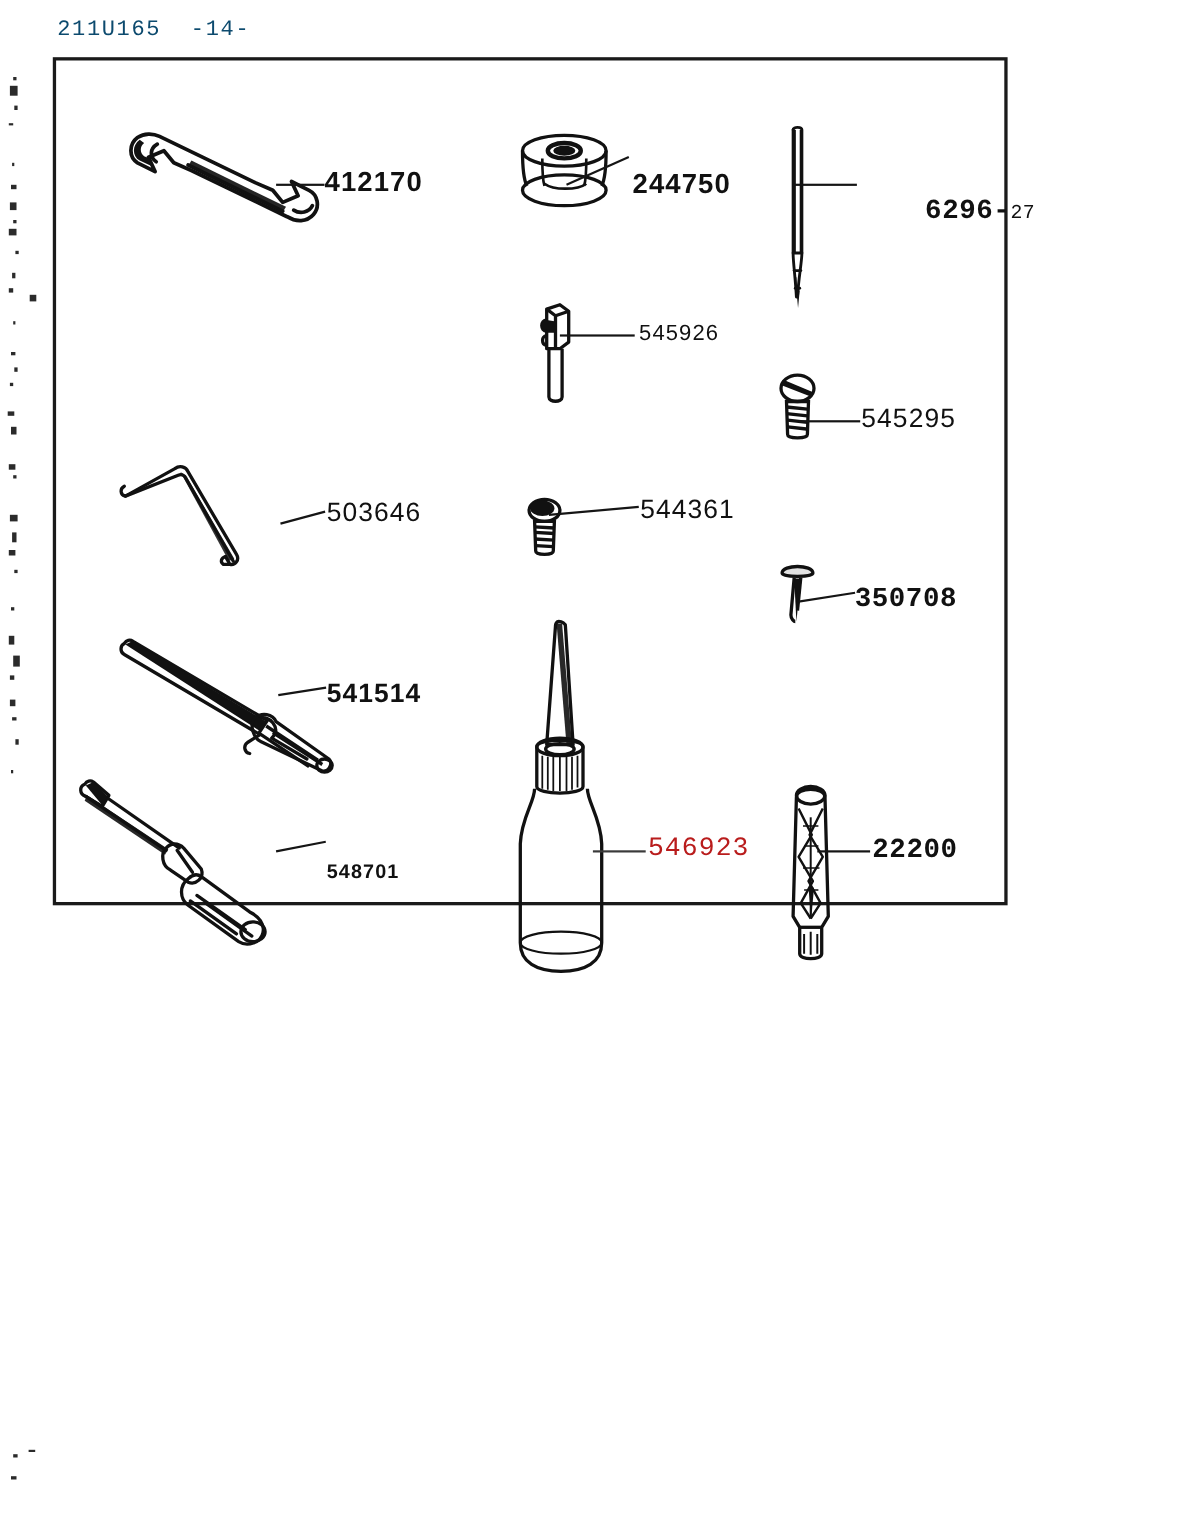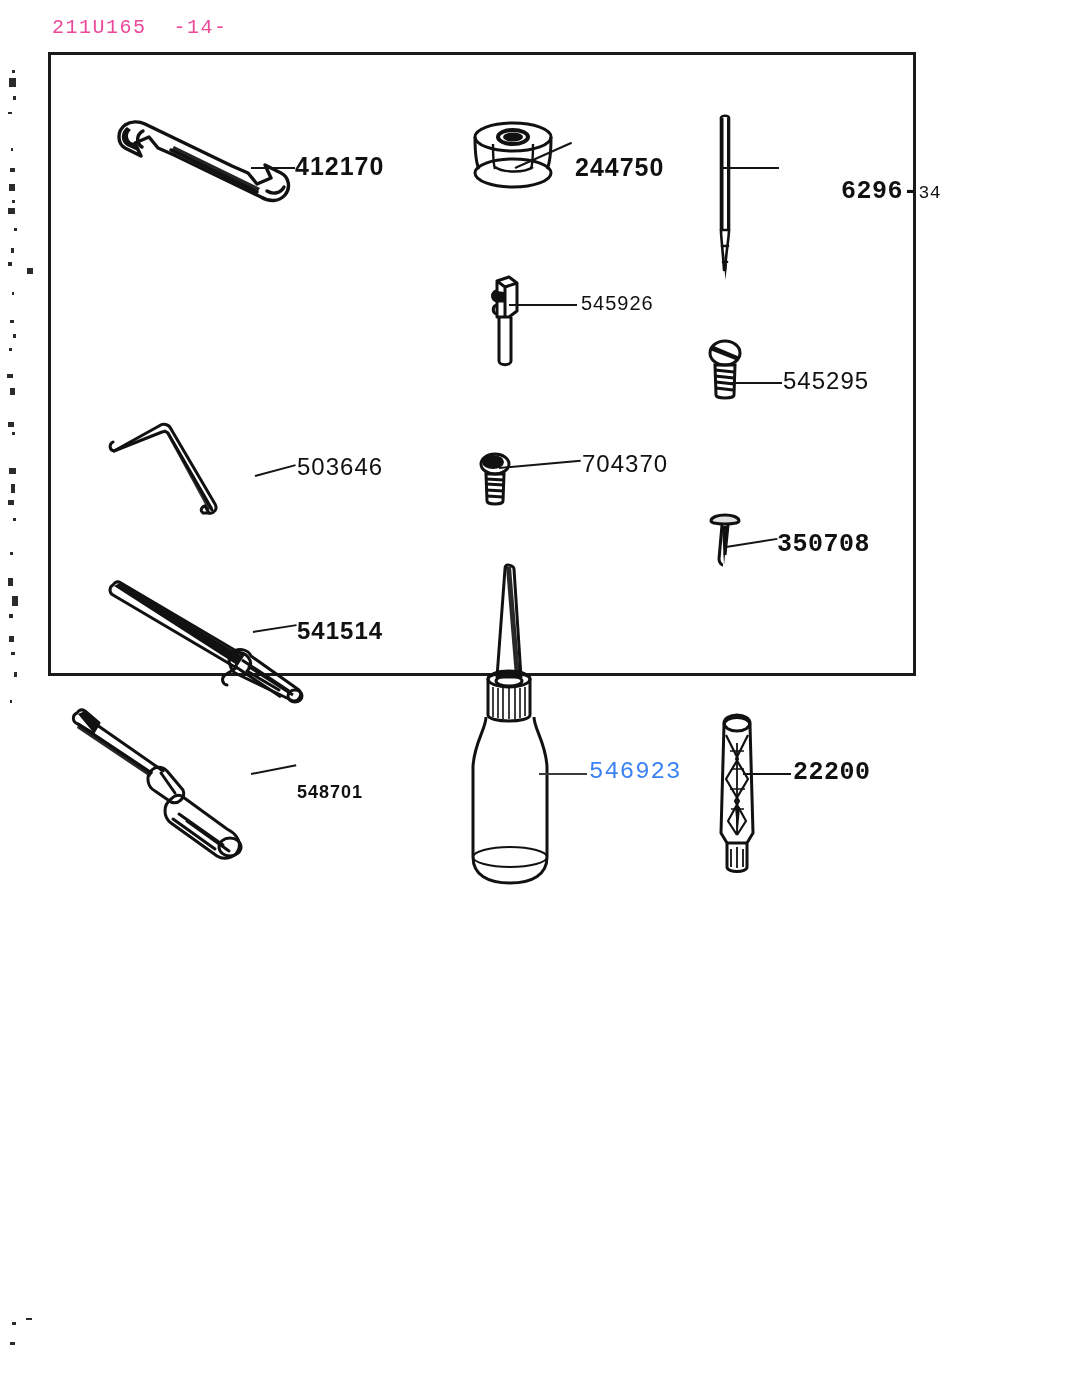--- a/index.html
+++ b/index.html
@@ -16,31 +16,31 @@
   }
 
   
   #page-header {
     position: absolute;
     left: 52px;
     top: 16px;
     font-family: "Liberation Mono", monospace;
     font-size: 20px;
     letter-spacing: 1.5px;
-    color: #ec4899;
+    color: #0c4a6e;
     white-space: pre;
   }
 
   
   #plate-frame {
     position: absolute;
     left: 48px;
     top: 52px;
     width: 868px;
-    height: 624px;
+    height: 771px;
     border: 3px solid #1a1a1a;
     background: #ffffff;
     box-sizing: border-box;
   }
 
   
   .fig {
     position: absolute;
   }
   .fig svg { display: block; overflow: visible; }
@@ -55,21 +55,21 @@
   .label.hand {
     font-family: "Liberation Sans", sans-serif;
     font-weight: 400;
     letter-spacing: 1px;
   }
   .label.bold {
     font-weight: 700;
     letter-spacing: 0.5px;
   }
   .label.light {
-    color: #3b82f6;
+    color: #b91c1c;
     letter-spacing: 1px;
   }
   .lbl-suffix {
     font-size: 0.72em;
     font-weight: 400;
     letter-spacing: 0.5px;
   }
 
   
   .leader {
@@ -191,21 +191,21 @@
       <g fill="#111">
         <path d="M15 152 L18 152 L16.5 168 Z"></path>
         <rect x="12.5" y="6" width="2" height="112"></rect>
         <rect x="18" y="6" width="2" height="112"></rect>
         <path d="M13.6 140 L15 140 L15.6 156 L14.4 156 Z"></path>
       </g>
     </svg>
   </div>
   <div class="leader" style="left:670px; top:112px; width:58px;"></div>
   <div class="label bold" style="left:728px; top:99px; font-size:25px;">
-    <span>6296-</span><span class="lbl-suffix">34</span>
+    <span>6296-</span><span class="lbl-suffix">27</span>
   </div>
 
   <div class="fig" style="left:424px; top:218px;">
     <svg width="60" height="100" viewBox="0 0 60 100">
       <g fill="none" stroke="#111" stroke-width="3" stroke-linejoin="round">
         <path d="M22 8 L34 4 L42 10 L42 38 L34 44 L22 44 Z"></path>
         <path d="M22 8 L30 14 L30 44"></path>
         <path d="M30 14 L42 10"></path>
         <path d="M22 18 C16 18, 16 28, 22 28 L30 28"></path>
         <path d="M22 32 C17 33, 17 40, 22 41"></path>
@@ -257,21 +257,21 @@
         <ellipse cx="22" cy="13" rx="14" ry="10"></ellipse>
         <path d="M13 23 L31 23 L30 50 C30 54, 14 54, 14 50 Z"></path>
         <path d="M13 28 L31 29 M13 33 L31 34 M13 39 L31 40 M14 45 L30 46"></path>
       </g>
       <g fill="#111">
         <ellipse cx="20" cy="11" rx="11" ry="7"></ellipse>
       </g>
     </svg>
   </div>
   <div class="leader" style="left:448px; top:412px; width:82px; transform:rotate(-5deg);"></div>
-  <div class="label hand" style="left:531px; top:397px; font-size:24px; font-weight:500;">704370</div>
+  <div class="label hand" style="left:531px; top:397px; font-size:24px; font-weight:500;">544361</div>
 
   <div class="fig" style="left:652px; top:452px;">
     <svg width="60" height="66" viewBox="0 0 60 66">
       <g fill="none" stroke="#111" stroke-width="3" stroke-linejoin="round">
         <path d="M8 14 C8 6, 36 6, 36 14 C36 18, 8 18, 8 14 Z"></path>
         <path d="M19 18 L16 52 C16 56, 19 58, 20 58"></path>
         <path d="M25 18 L22 48"></path>
       </g>
       <g fill="#111">
         <path d="M19 19 L25 19 L21 58 Z"></path>

